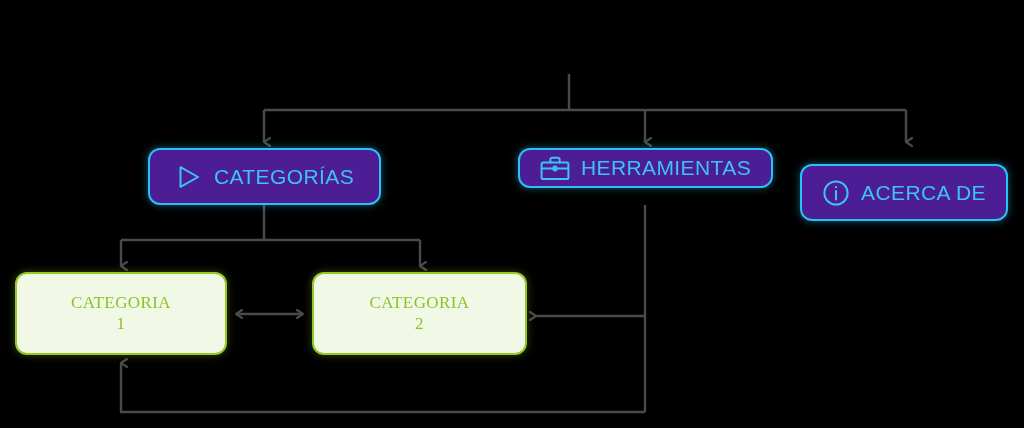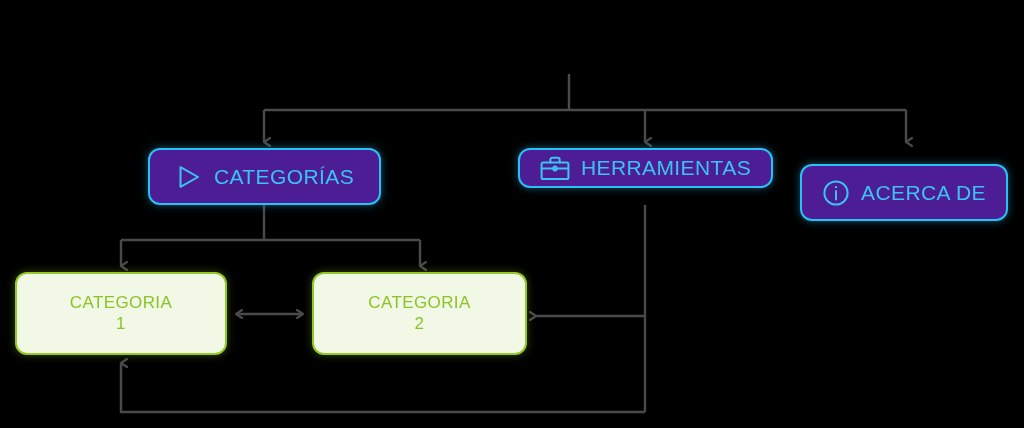--- a/index.html
+++ b/index.html
@@ -84,20 +84,21 @@
   #node-categorias { left: 148px; top: 148px; width: 233px; height: 57px; }
   #node-herramientas { left: 518px; top: 148px; width: 255px; height: 40px; }
   #node-acercade { left: 800px; top: 164px; width: 208px; height: 57px; }
 
   
   .node-green {
     background: #f2f8e6;
     border-color: #94c825;
     border-width: 2.5px;
     box-shadow: 0 0 8px rgba(148,200,37,0.35);
+    font-family: Liberation Serif, serif;
   }
   .node-green .node-label {
     color: #8cc325;
     font-size: 17px;
   }
   #node-categoria-1 { left: 15px; top: 272px; width: 212px; height: 83px; }
   #node-categoria-2 { left: 312px; top: 272px; width: 215px; height: 83px; }
 </style>
 </head>
 <body>

